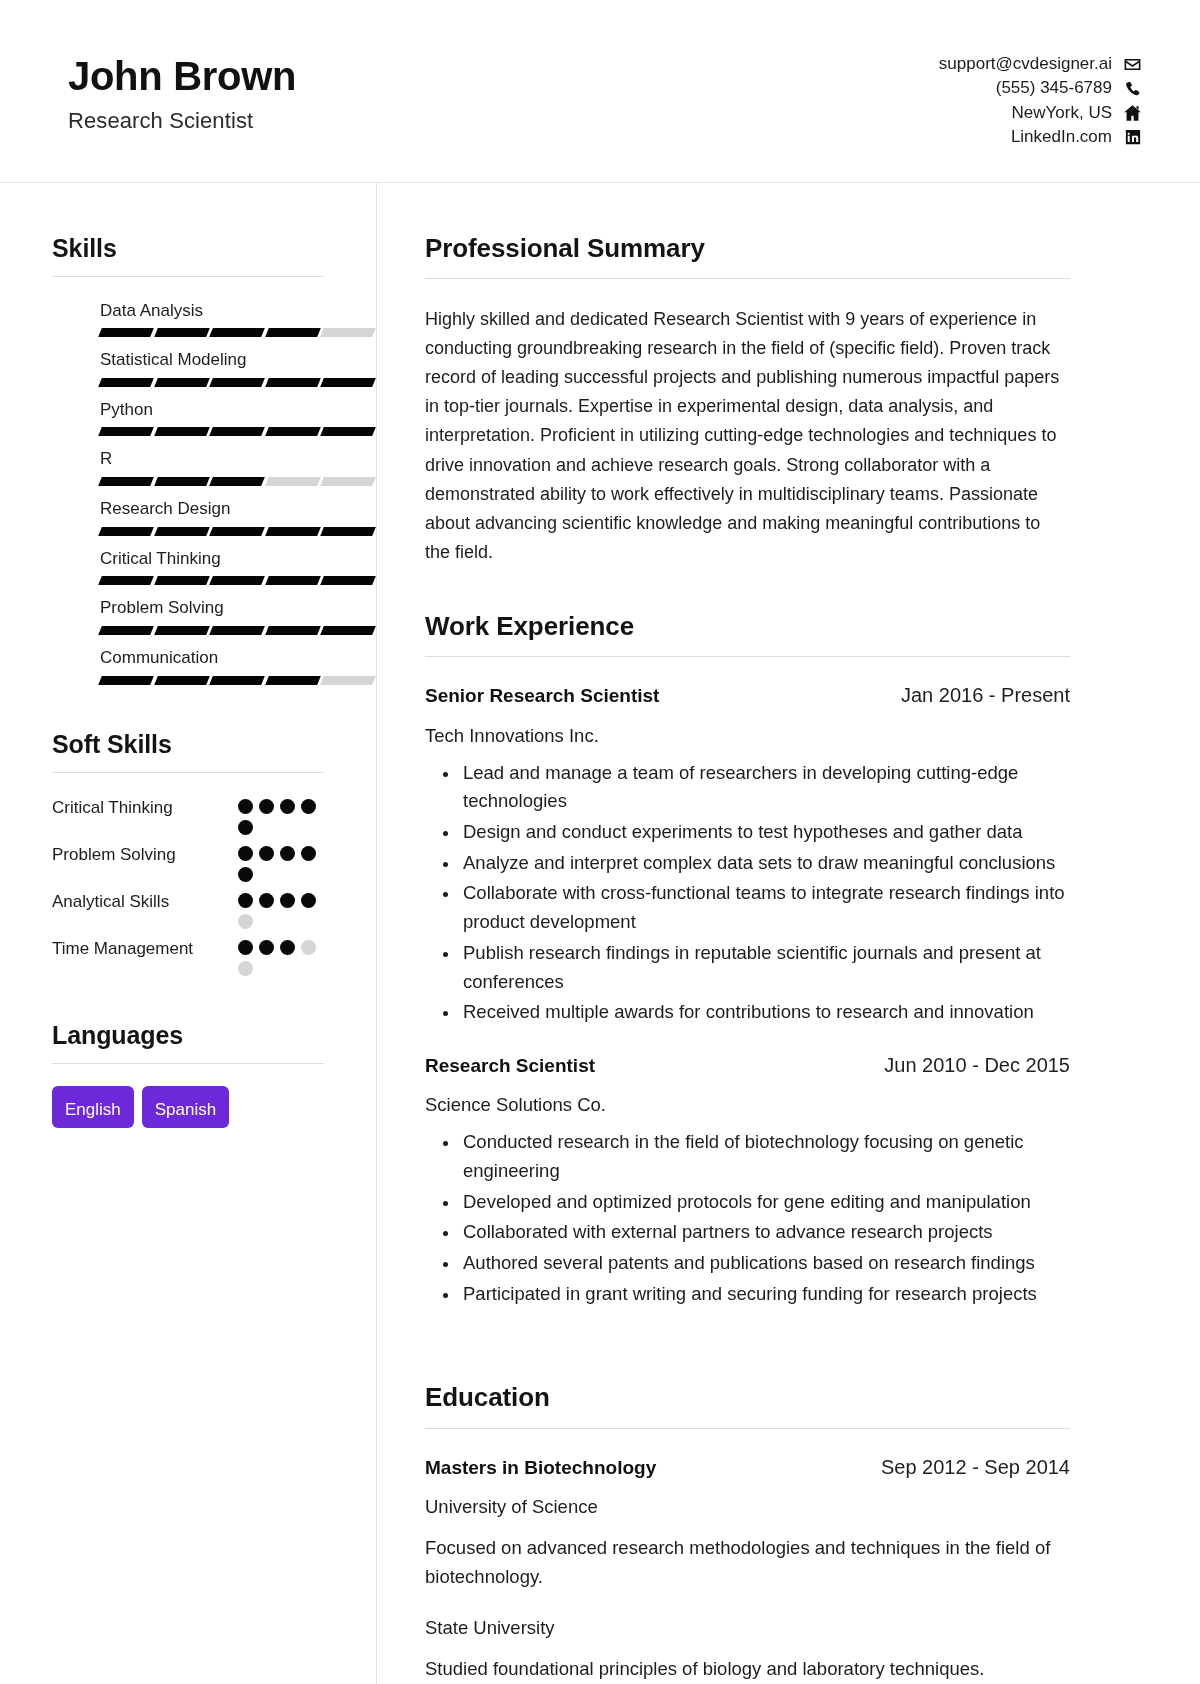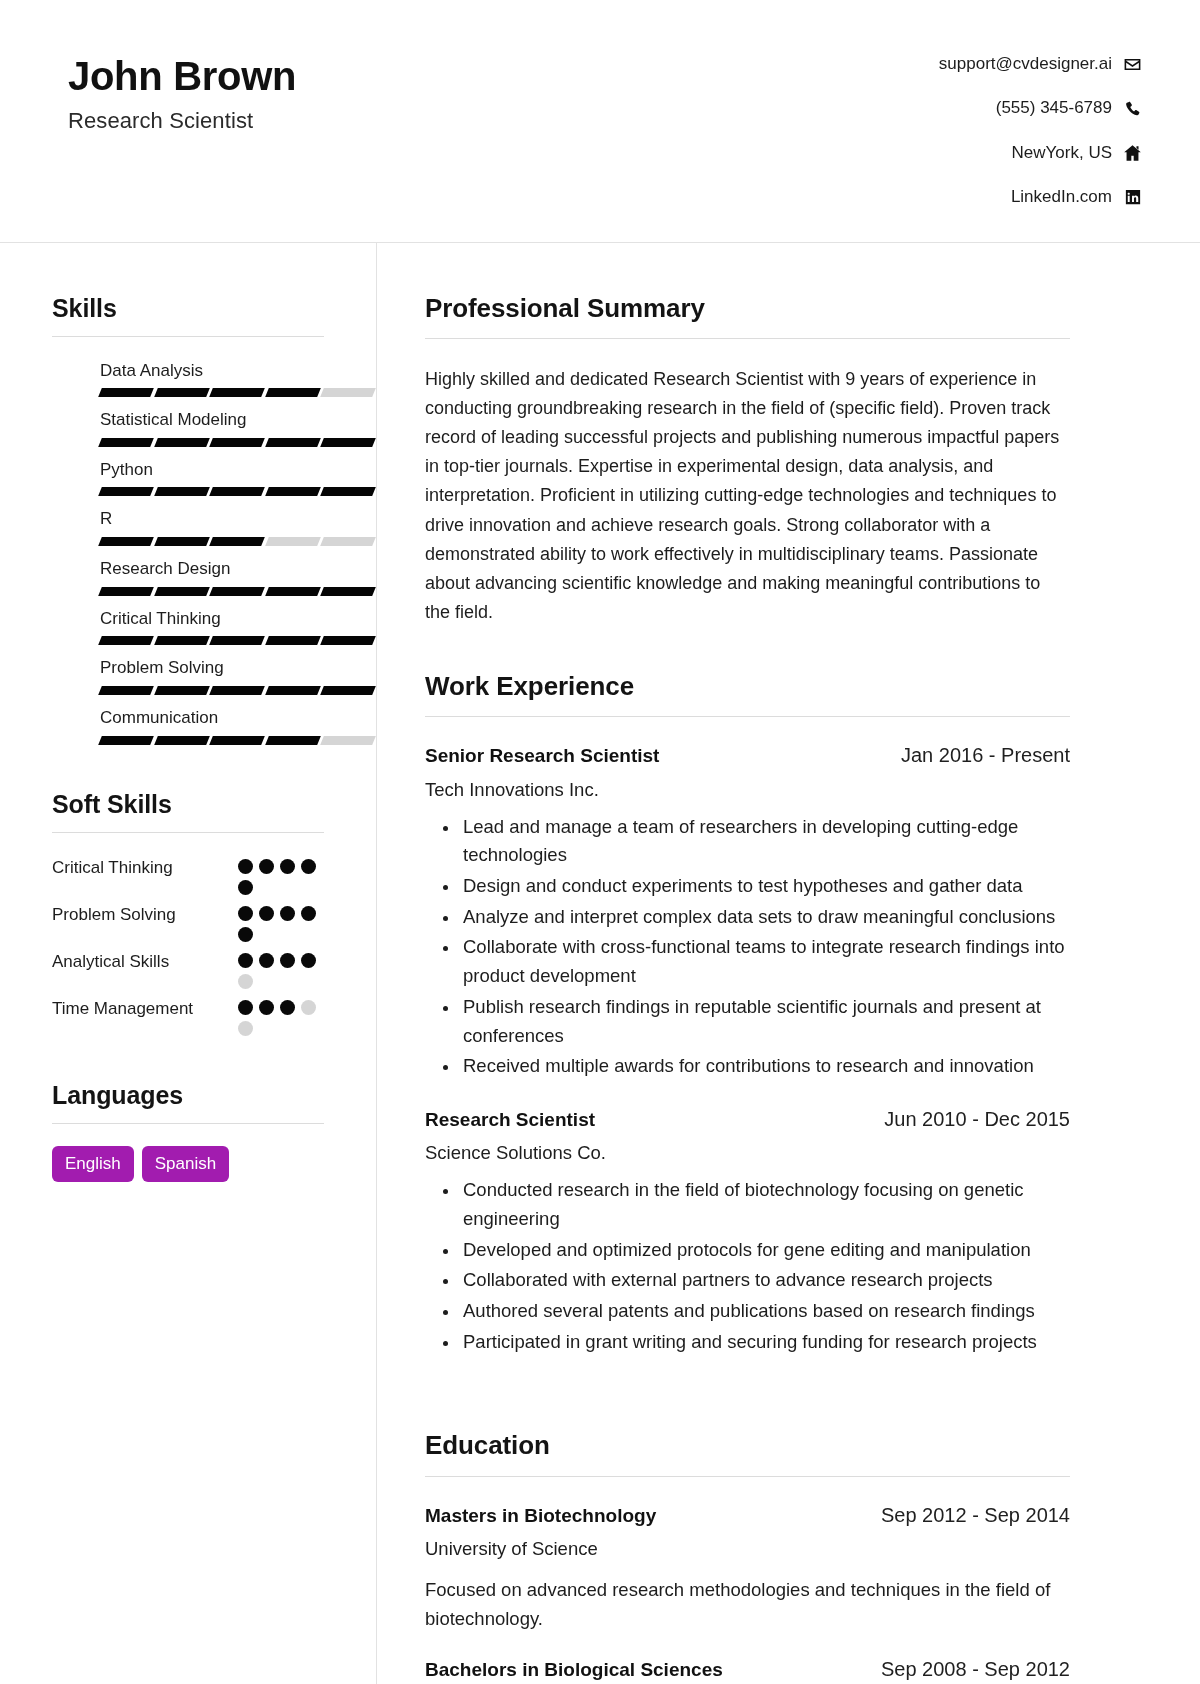--- a/index.html
+++ b/index.html
@@ -44,21 +44,21 @@
     font-weight: 400;
     color: #2b2b2b;
     margin-top: 9px;
     letter-spacing: 0.1px;
   }
 
   .header-right {
     display: flex;
     flex-direction: column;
     align-items: flex-end;
-    gap: 24px;
+    gap: 4px;
     padding-top: 6px;
   }
 
   .contact-row {
     display: flex;
     align-items: center;
     justify-content: flex-end;
     gap: 11px;
     font-size: 17px;
     color: #1d1d1d;
@@ -163,25 +163,25 @@
     height: 15px;
     border-radius: 50%;
     background: #d5d5d5;
     flex: 0 0 15px;
   }
   .dot.on { background: #090909; }
 
   
   .lang-tags { display: flex; flex-wrap: wrap; gap: 8px; }
   .lang-tag {
-    background: #a21caf;
+    background: #6d28d9;
     color: #ffffff;
     font-size: 17px;
     font-weight: 400;
-    padding: 8px 13px 8px 13px;
+    padding: 14px 13px 8px 13px;
     border-radius: 6px;
     line-height: 1.2;
   }
 
   
   .summary {
     font-size: 18px;
     line-height: 1.62;
     color: #1d1d1d;
     text-align: left;
@@ -203,21 +203,21 @@
   .entry-date {
     font-size: 20px;
     color: #1f1f1f;
     white-space: nowrap;
     flex: 0 0 auto;
   }
   .entry-org {
     font-size: 18.5px;
     color: #1d1d1d;
     line-height: 1.45;
-    margin-top: 8px;
+    margin-top: 14px;
   }
   .entry-desc {
     font-size: 18.5px;
     color: #1d1d1d;
     line-height: 1.58;
     margin-top: 12px;
   }
 
   ul.bullets {
     margin: 9px 0 0 0;
@@ -483,24 +483,20 @@
         <div id="education-list">
             <div class="entry edu-entry">
               <div class="entry-head">
                 <div class="entry-title">Masters in Biotechnology</div>
                 <div class="entry-date">Sep 2012 - Sep 2014</div>
               </div>
               <div class="entry-org">University of Science</div>
               <div class="entry-desc">Focused on advanced research methodologies and techniques in the field of biotechnology.</div>
             </div>
             <div class="entry edu-entry">
-              <div class="entry-head">
-                <div class="entry-title">Bachelors in Biological Sciences</div>
-                <div class="entry-date">Sep 2008 - Sep 2012</div>
-              </div>
               <div class="entry-org">State University</div>
               <div class="entry-desc">Studied foundational principles of biology and laboratory techniques.</div>
             </div>
           </div>
       </section>
 
     </main>
   </div>
 </div>
 

